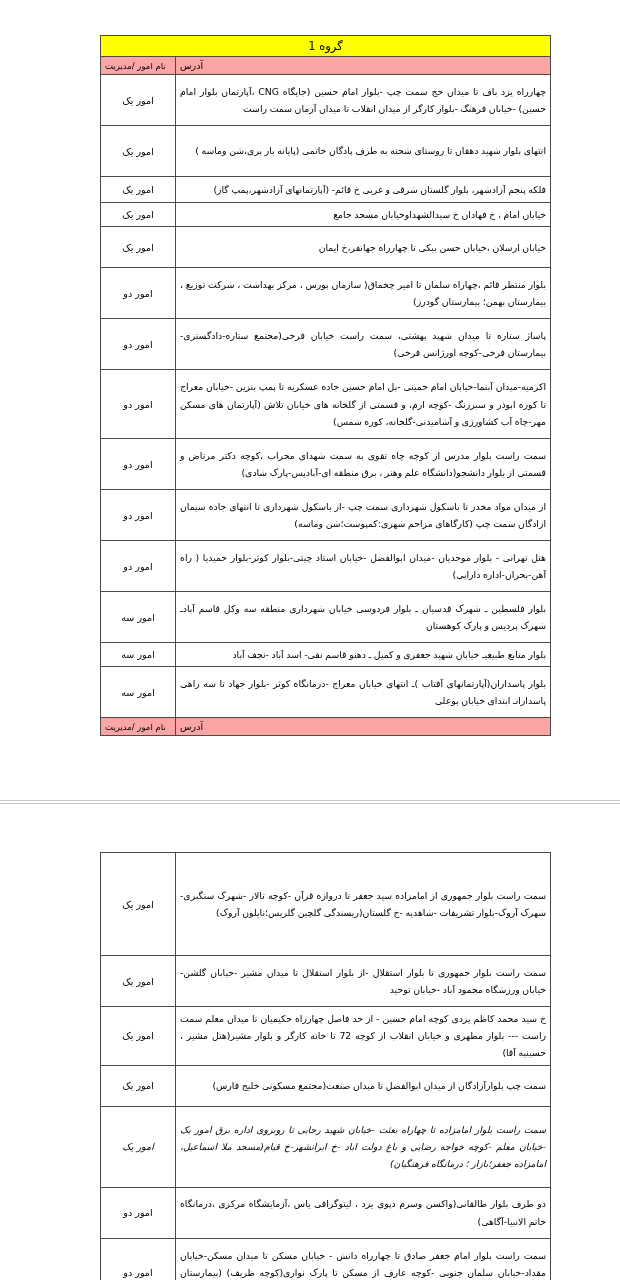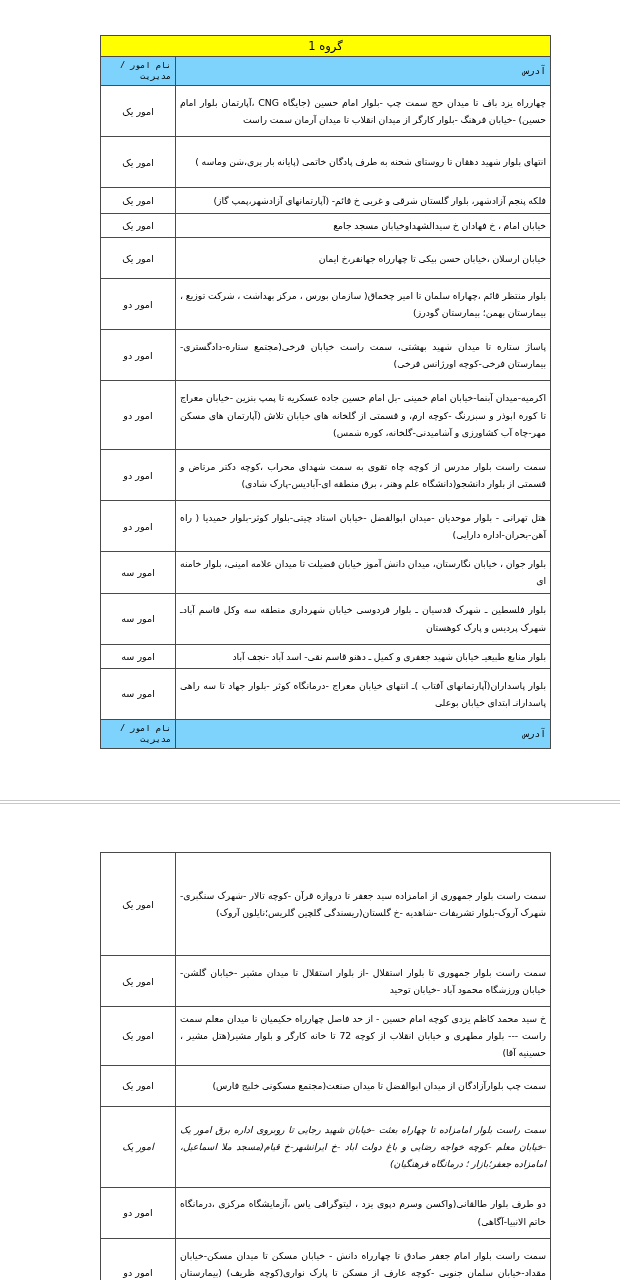--- a/index.html
+++ b/index.html
@@ -51,26 +51,25 @@
 
   .group-banner td {
     background: #ffff00;
     text-align: center;
     font-size: 11.5px;
     font-weight: bold;
     padding: 5px 4px;
     letter-spacing: 0.2px;
   }
   .head-row td {
-    background: #7dd3fc;
-    text-align: right;
+    background: #fca5a5;
+    text-align: left;
     font-size: 8.5px;
     font-weight: bold;
     padding: 4px 3px;
-    font-family: Liberation Mono, monospace;
   }
   .head-row td.head-address { font-size: 9.5px; }
 
   td.address-cell {
     text-align: justify;
     text-align-last: right;
     font-size: 9.3px;
     line-height: 1.85;
     direction: rtl;
     word-spacing: -0.3px;
@@ -138,26 +137,26 @@
       </tr>
       <tr class="h-xtall">
         <td class="address-cell">اکرمیه-میدان آبنما-خیابان امام خمینی -بل امام حسین جاده عسکریه تا پمپ بنزین -خیابان معراج تا کوره ابوذر و سبزرنگ -کوچه ارم، و قسمتی از گلخانه های خیابان تلاش (آپارتمان های مسکن مهر-چاه آب کشاورزی و آشامیدنی-گلخانه، کوره شمس)</td>
         <td class="unit-cell">امور دو</td>
       </tr>
       <tr class="h-tall">
         <td class="address-cell">سمت راست بلوار مدرس از کوچه چاه تقوی به سمت شهدای محراب ،کوچه دکتر مرتاض و قسمتی از بلوار دانشجو(دانشگاه علم وهنر ، برق منطقه ای-آبادیس-پارک شادی)</td>
         <td class="unit-cell">امور دو</td>
       </tr>
       <tr class="h-tall">
+        <td class="address-cell">از میدان مواد مخدر تا باسکول شهرداری  سمت چپ -از باسکول شهرداری تا انتهای جاده سیمان ازادگان سمت چپ (کارگاهای مزاحم شهری:کمپوست؛شن وماسه)</td>
+        <td class="unit-cell">امور دو</td>
+      </tr>
+      <tr class="h-tall">
         <td class="address-cell">هتل تهرانی - بلوار موحدیان -میدان ابوالفضل -خیابان استاد چیتی-بلوار کوثر-بلوار حمیدیا ( راه آهن-بحران-اداره دارایی)</td>
         <td class="unit-cell">امور دو</td>
-      </tr>
-      <tr class="h-mid">
-        <td class="address-cell">بلوار جوان ، خیابان نگارستان، میدان دانش آموز خیابان فضیلت تا میدان علامه امینی، بلوار خامنه ای</td>
-        <td class="unit-cell">امور سه</td>
       </tr>
       <tr class="h-tall">
         <td class="address-cell">بلوار فلسطین ـ شهرک قدسیان ـ بلوار فردوسی خیابان شهرداری منطقه سه وکل قاسم آبادـ شهرک پردیس و پارک کوهستان</td>
         <td class="unit-cell">امور سه</td>
       </tr>
       <tr class="h-xshort">
         <td class="address-cell">بلوار منابع طبیعیـ خیابان شهید جعفری و کمیل ـ دهنو  قاسم نقی- اسد آباد -نجف آباد</td>
         <td class="unit-cell">امور سه</td>
       </tr>
       <tr class="h-tall">

